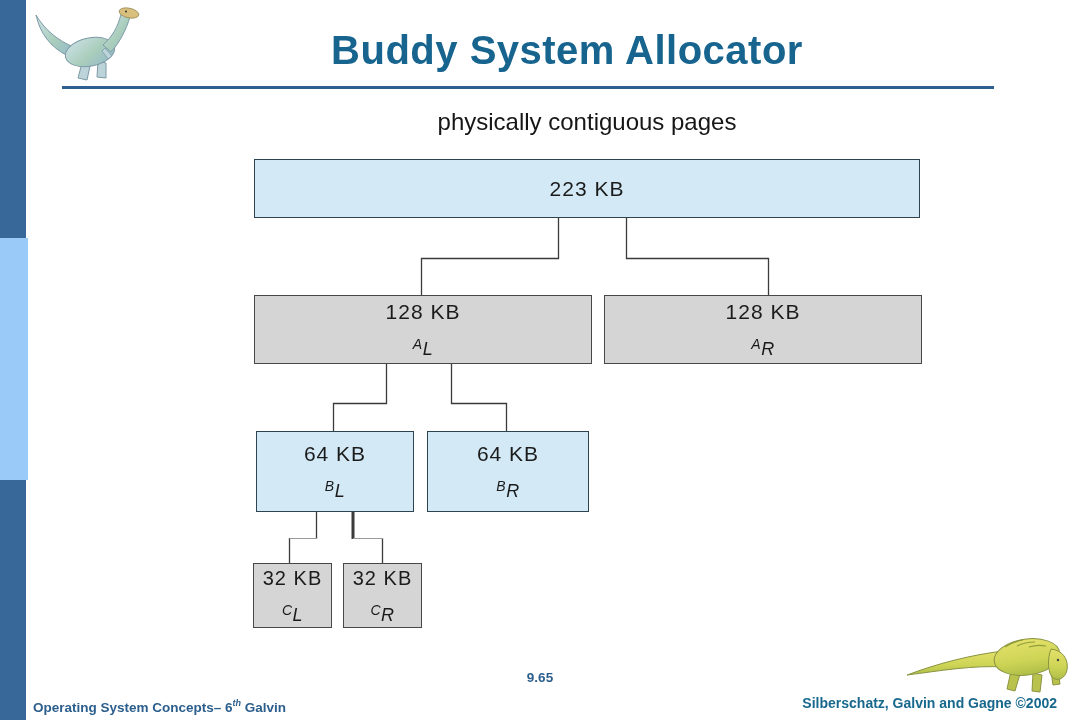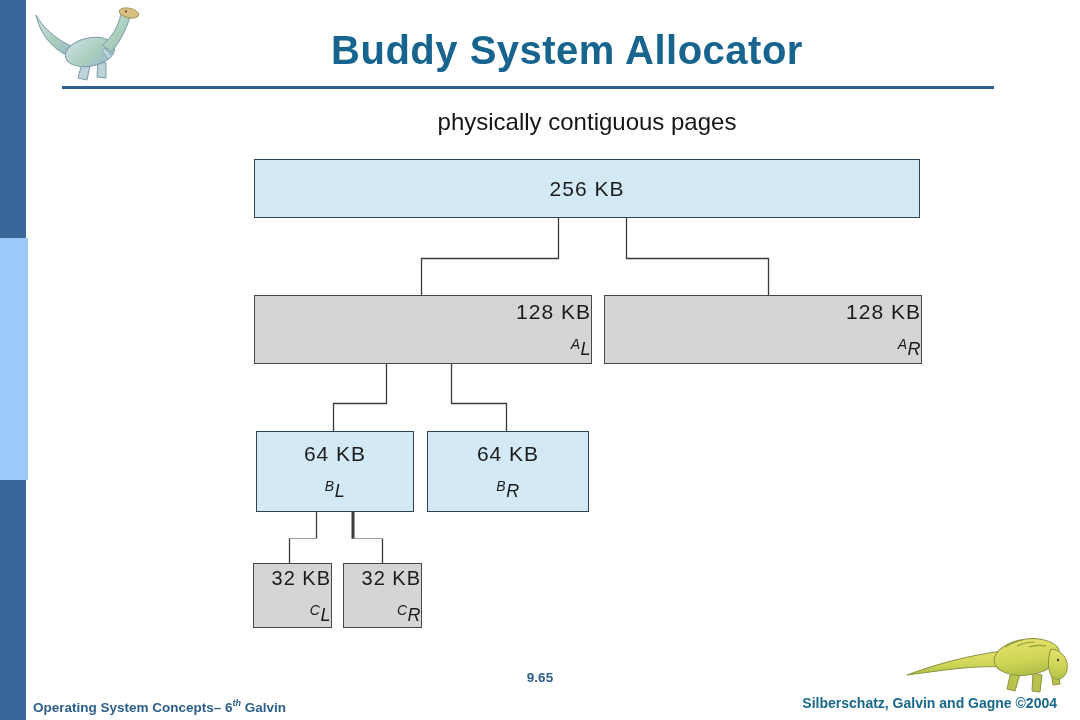--- a/index.html
+++ b/index.html
@@ -29,21 +29,21 @@
   
   .connectors{position:absolute;left:0;top:0;width:1080px;height:720px;}
 
   
   .node{
     position:absolute;box-sizing:border-box;
     display:flex;flex-direction:column;align-items:center;justify-content:center;
     color:#1b1b1b;
   }
   .node.blue{background:var(--box-blue,#D3EAF6);border:1.5px solid var(--box-border-blue,#2E4450);}
-  .node.gray{background:var(--box-gray,#D5D5D5);border:1.5px solid var(--box-border-gray,#484848);align-items:flex-end;}
+  .node.gray{background:var(--box-gray,#D5D5D5);border:1.5px solid var(--box-border-gray,#484848);}
   .size{font-size:21px;letter-spacing:1px;}
   .varlab{font-size:17px;margin-top:14px;letter-spacing:0.5px;font-style:italic;}
   .var{font-size:14px;position:relative;top:-5px;}
   .sub{font-size:18px;position:relative;top:1px;}
 
   
   .footer-left{
     position:absolute;left:33px;top:698px;font-size:13.5px;font-weight:700;
     color:var(--footer-text,#2B5E8C);
   }
@@ -110,21 +110,21 @@
       <line x1="289.5" y1="538" x2="289.5" y2="564"></line>
       <line x1="382.5" y1="538" x2="382.5" y2="564"></line>
     </g>
     <g stroke="#9a9a9a" stroke-width="1" fill="none">
       <line x1="289.5" y1="538.5" x2="317" y2="538.5"></line>
       <line x1="353" y1="538.5" x2="383" y2="538.5"></line>
     </g>
   </svg>
 
   <div class="node blue" style="left:254px;top:159px;width:666px;height:59px;">
-    <div class="size">256 KB</div>
+    <div class="size">223 KB</div>
   </div>
 
   <div class="node gray" style="left:254px;top:295px;width:338px;height:69px;">
     <div class="size">128 KB</div>
     <div class="varlab"><span class="var">A</span><span class="sub">L</span></div>
   </div>
 
   <div class="node gray" style="left:604px;top:295px;width:318px;height:69px;">
     <div class="size">128 KB</div>
     <div class="varlab"><span class="var">A</span><span class="sub">R</span></div>
@@ -172,15 +172,15 @@
 
     <g stroke="#7e8f2e" stroke-width="1.2" fill="none" opacity="0.8">
       <path d="M100,34 C106,30 112,28 118,27"></path>
       <path d="M112,33 C118,30 124,29 130,29"></path>
       <path d="M124,34 C130,32 136,32 141,33"></path>
     </g>
   </svg>
 
   <div class="footer-left"><span>Operating System Concepts– 6</span><sup>th</sup><span> Galvin</span></div>
   <div class="footer-page">9.65</div>
-  <div class="footer-right">Silberschatz, Galvin and Gagne ©2004</div>
+  <div class="footer-right">Silberschatz, Galvin and Gagne ©2002</div>
 
 </div>
 
 </body></html>

